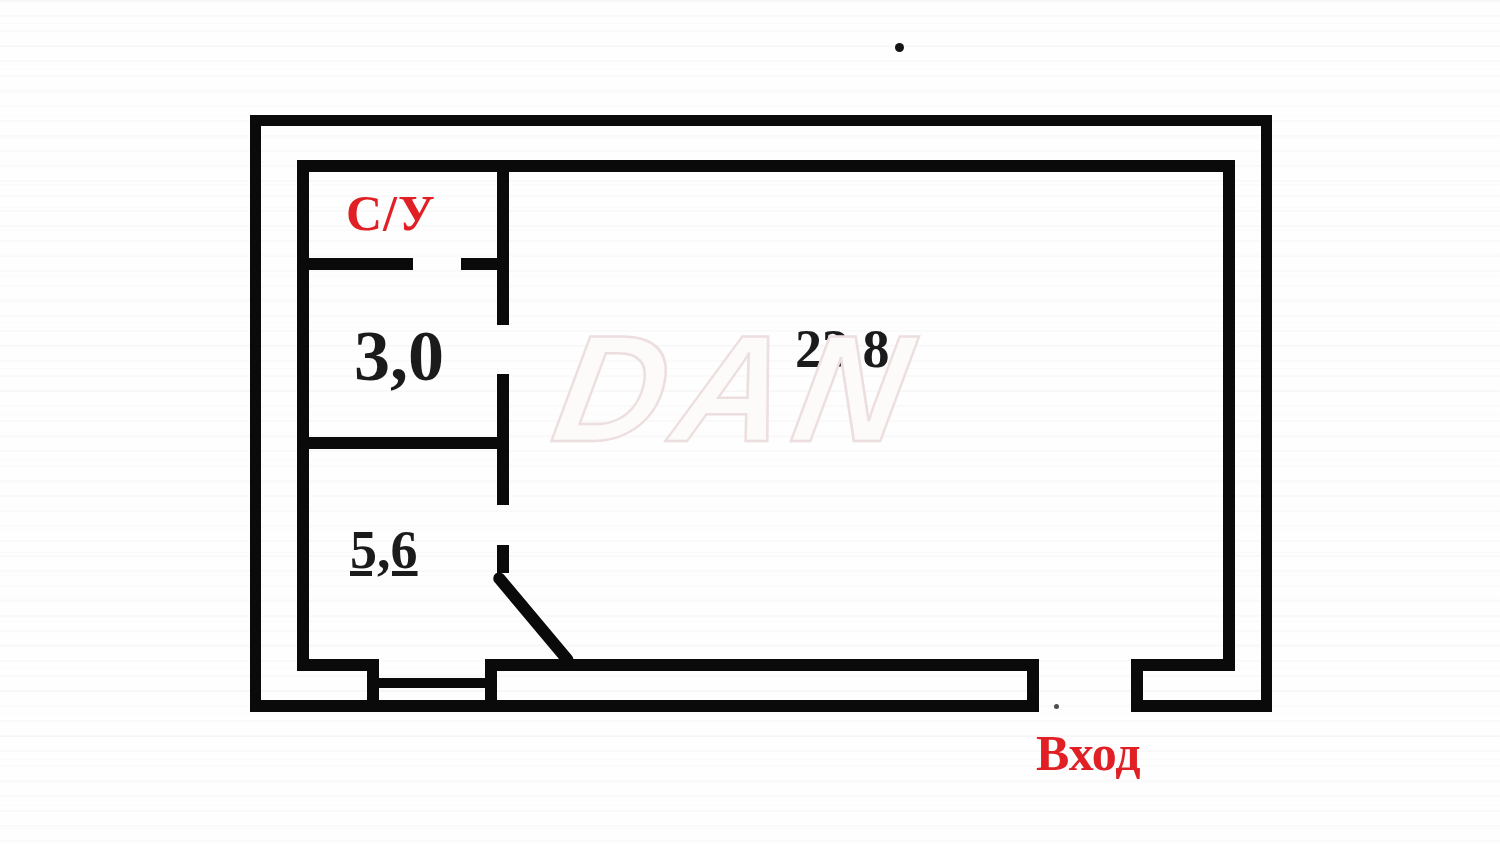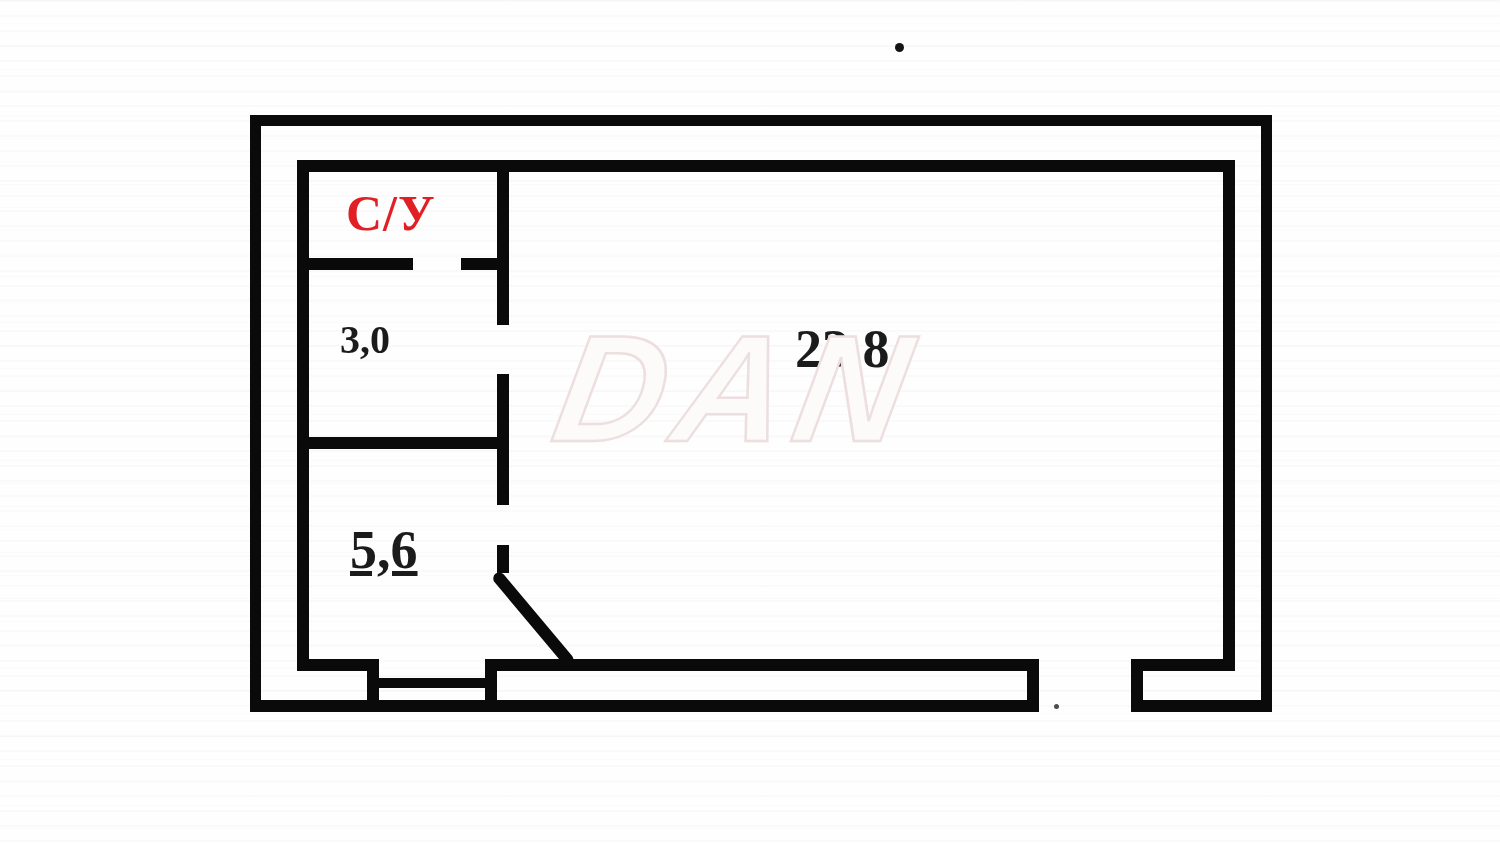--- a/index.html
+++ b/index.html
@@ -14,21 +14,21 @@
       #fefefe;
   }
   .wall{position:absolute;}
   .label{
     position:absolute;
     font-weight:bold;
     line-height:1;
     white-space:nowrap;
   }
   .label-su{left:346px;top:188px;font-size:50px;letter-spacing:1px;}
-  .label-r3{left:340px;top:320px;font-size:40px;}
+  .label-r3{left:354px;top:320px;font-size:72px;}
   .label-r5{left:350px;top:523px;font-size:54px;text-decoration:underline;}
   .label-main{left:795px;top:322px;font-size:54px;}
   .label-entrance{left:1036px;top:728px;font-size:50px;}
   .watermark{
     position:absolute;
     left:558px;top:312px;
     font-size:152px;line-height:1;
     font-family:"Liberation Sans", sans-serif;
     font-weight:bold;font-style:italic;
     letter-spacing:10px;
@@ -44,20 +44,21 @@
 <div class="canvas">
 
   <div class="label label-su" style="color: rgb(224, 32, 37);">С/У</div>
 
   <div class="label label-r3" style="color: rgb(27, 27, 27);">3,0</div>
 
   <div class="label label-r5" style="color: rgb(27, 27, 27);">5,6</div>
 
   <div class="label label-main" style="color: rgb(27, 27, 27);">23,8</div>
 
+  <div class="label label-entrance" style="color: rgb(224, 32, 37);">Вход</div>
 
   <div class="watermark" style="color: rgb(253, 250, 250);">DAN</div>
 
 <div class="wall" style="left: 250px; top: 115px; width: 1022px; height: 11px; background: rgb(10, 10, 10);"></div>
     <div class="wall" style="left: 250px; top: 115px; width: 11px; height: 597px; background: rgb(10, 10, 10);"></div>
     <div class="wall" style="left: 1261px; top: 115px; width: 11px; height: 597px; background: rgb(10, 10, 10);"></div>
     <div class="wall" style="left: 250px; top: 700px; width: 789px; height: 12px; background: rgb(10, 10, 10);"></div>
     <div class="wall" style="left: 1131px; top: 700px; width: 141px; height: 12px; background: rgb(10, 10, 10);"></div>
     <div class="wall" style="left: 297px; top: 160px; width: 938px; height: 12px; background: rgb(10, 10, 10);"></div>
     <div class="wall" style="left: 297px; top: 160px; width: 12px; height: 511px; background: rgb(10, 10, 10);"></div>

